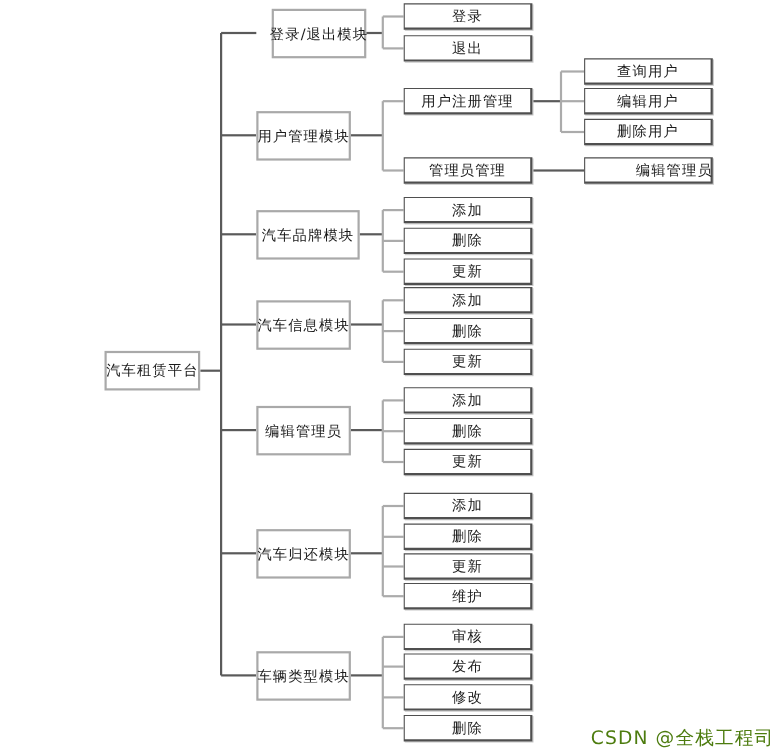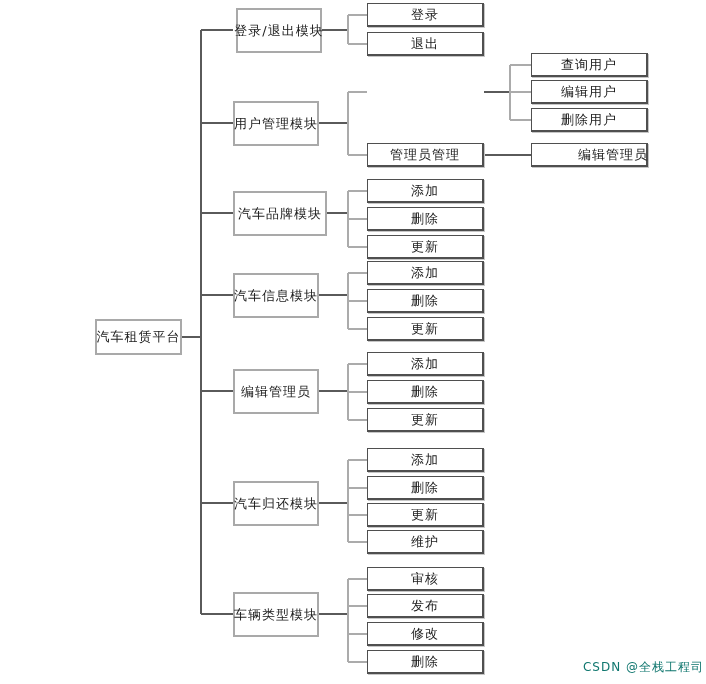--- a/index.html
+++ b/index.html
@@ -8,43 +8,44 @@
   #canvas{position:absolute;left:0;top:0;width:706px;height:684px;background:#fff;}
   .box{position:absolute;box-sizing:border-box;background:#fff;
        display:flex;align-items:center;justify-content:center;
        font-size:13px;letter-spacing:1px;color:#1a1a1a;white-space:nowrap;z-index:2;}
   .mod{border:2px solid #a9a9a9;}
   .leaf{border:1px solid #4f4f4f;border-right-width:2px;border-bottom-width:2px;
         box-shadow:1px 1px 0 #c6c6c6;}
   .ln{position:absolute;z-index:1;}
   .ld{background:#5a5a5a;}
   .ll{background:#ababab;}
-  .watermark{position:absolute;top:659px;right:2px;font-size:12px;
-             letter-spacing:1px;color:#0f766e;z-index:3;}
+  .watermark{position:absolute;top:659px;right:2px;font-size:17px;
+             letter-spacing:1px;color:#4d7c0f;z-index:3;}
 </style>
 </head>
 <body>
 
 <div id="canvas">
     <div class="box mod" style="left: 95px; top: 319px; width: 87px; height: 36px;">汽车租赁平台</div>
     <div class="ln ld" style="left: 182px; top: 336px; width: 19px; height: 2px;"></div>
     <div class="ln ld" style="left: 200px; top: 30px; width: 2px; height: 584px;"></div>
-    <div class="box mod" style="left: 236px; top: 8px; width: 86px; height: 45px;">登录/退出模块</div>
+    <div class="box mod" style="left: 247px; top: 8px; width: 86px; height: 45px;">登录/退出模块</div>
     <div class="ln ld" style="left: 201px; top: 29px; width: 32px; height: 2px;"></div>
     <div class="ln ld" style="left: 319px; top: 29px; width: 29px; height: 2px;"></div>
     <div class="ln ll" style="left: 347px; top: 15px; width: 2px; height: 29px;"></div>
     <div class="ln ll" style="left: 348px; top: 14px; width: 19px; height: 2px;"></div>
     <div class="box leaf" style="left: 367px; top: 3px; width: 117px; height: 24px;">登录</div>
     <div class="ln ll" style="left: 348px; top: 43px; width: 19px; height: 2px;"></div>
     <div class="box leaf" style="left: 367px; top: 32px; width: 117px; height: 24px;">退出</div>
     <div class="box mod" style="left: 233px; top: 101px; width: 86px; height: 45px;">用户管理模块</div>
     <div class="ln ld" style="left: 201px; top: 122px; width: 32px; height: 2px;"></div>
     <div class="ln ld" style="left: 319px; top: 122px; width: 29px; height: 2px;"></div>
     <div class="ln ll" style="left: 347px; top: 92px; width: 2px; height: 63px;"></div>
     <div class="ln ll" style="left: 348px; top: 91px; width: 19px; height: 2px;"></div>
+    <div class="box leaf" style="left: 367px; top: 80px; width: 117px; height: 24px;">用户注册管理</div>
     <div class="ln ll" style="left: 348px; top: 154px; width: 19px; height: 2px;"></div>
     <div class="box leaf" style="left: 367px; top: 143px; width: 117px; height: 24px;">管理员管理</div>
     <div class="box mod" style="left: 233px; top: 191px; width: 94px; height: 45px;">汽车品牌模块</div>
     <div class="ln ld" style="left: 201px; top: 212px; width: 32px; height: 2px;"></div>
     <div class="ln ld" style="left: 319px; top: 212px; width: 29px; height: 2px;"></div>
     <div class="ln ll" style="left: 347px; top: 191px; width: 2px; height: 56px;"></div>
     <div class="ln ll" style="left: 348px; top: 190px; width: 19px; height: 2px;"></div>
     <div class="box leaf" style="left: 367px; top: 179px; width: 117px; height: 24px;">添加</div>
     <div class="ln ll" style="left: 348px; top: 218px; width: 19px; height: 2px;"></div>
     <div class="box leaf" style="left: 367px; top: 207px; width: 117px; height: 24px;">删除</div>

